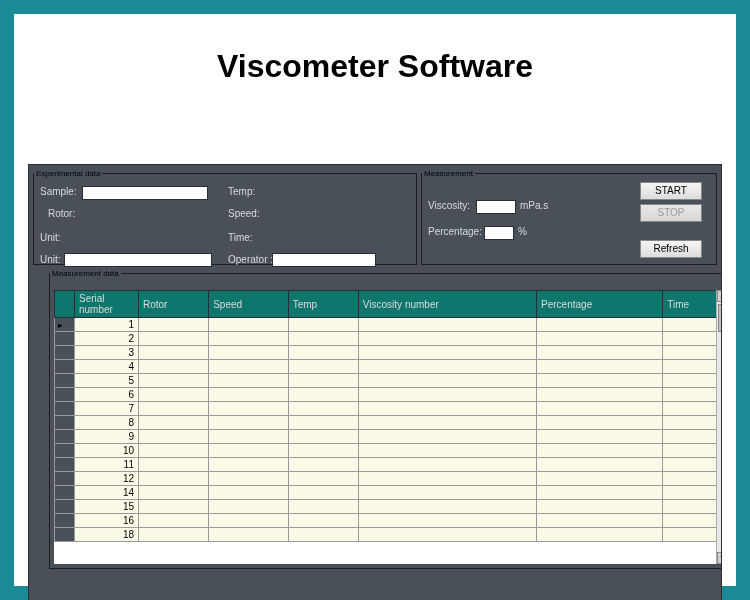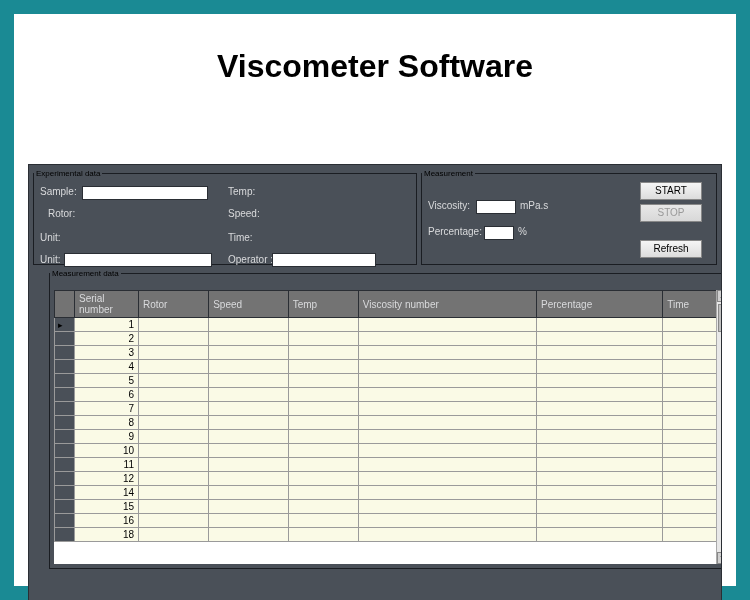--- a/index.html
+++ b/index.html
@@ -90,21 +90,21 @@
 
 .md { left: 4px; top: 104px; width: 684px; height: 300px; margin-left: 16px; }
 .grid-wrap {
   position: absolute;
   left: 4px; top: 12px; right: 4px; bottom: 4px;
   background: #fff;
   overflow: hidden;
 }
 table { border-collapse: collapse; width: 100%; font-size: 10px; }
 th {
-  background: #737373;
+  background: #0f766e;
   color: #d9dadc;
   font-weight: normal;
   text-align: left;
   padding: 2px 4px;
   border: 1px solid #2a2e34;
   height: 14px;
 }
 td {
   border: 1px solid #9a9a9a;
   background: #fafae6;

